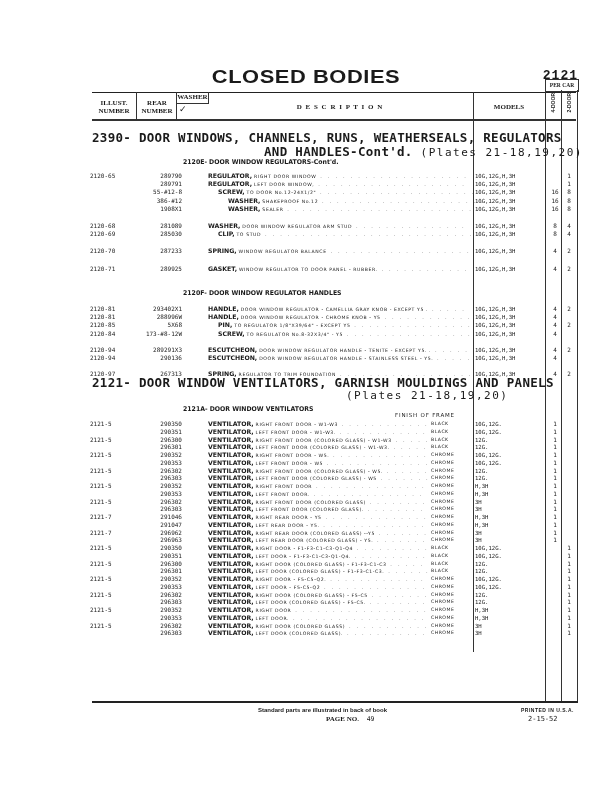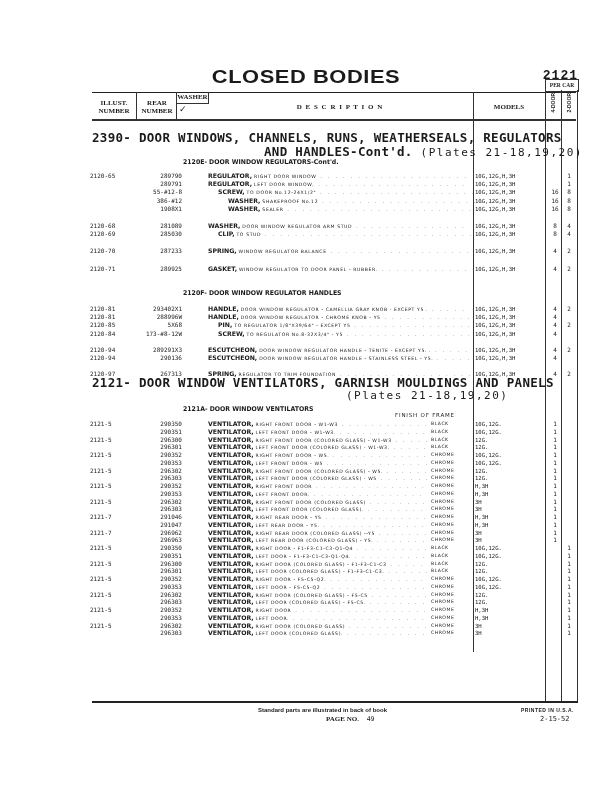--- a/index.html
+++ b/index.html
@@ -475,13 +475,13 @@
   </div>
 
 <div class="abs" style="left:92px; top:701px; width:486px; border-top:2px solid #222;"></div>
 
 <div class="abs footer-note" style="left:258px; top:707px;">Standard parts are illustrated in back of book</div>
 <div class="abs footer-page" style="left:302px; top:715px;">
   <span>PAGE NO.</span>
   <span style="font-family:'DejaVu Sans Mono',monospace; font-weight:normal; font-size:6.5px; margin-left:6px;">49</span>
 </div>
 <div class="abs footer-small" style="left:521px; top:707px;">PRINTED IN U.S.A.</div>
-<div class="abs footer-date" style="left:540px; top:715px;">2-15-52</div>
+<div class="abs footer-date" style="left:528px; top:715px;">2-15-52</div>
 
 </body></html>

